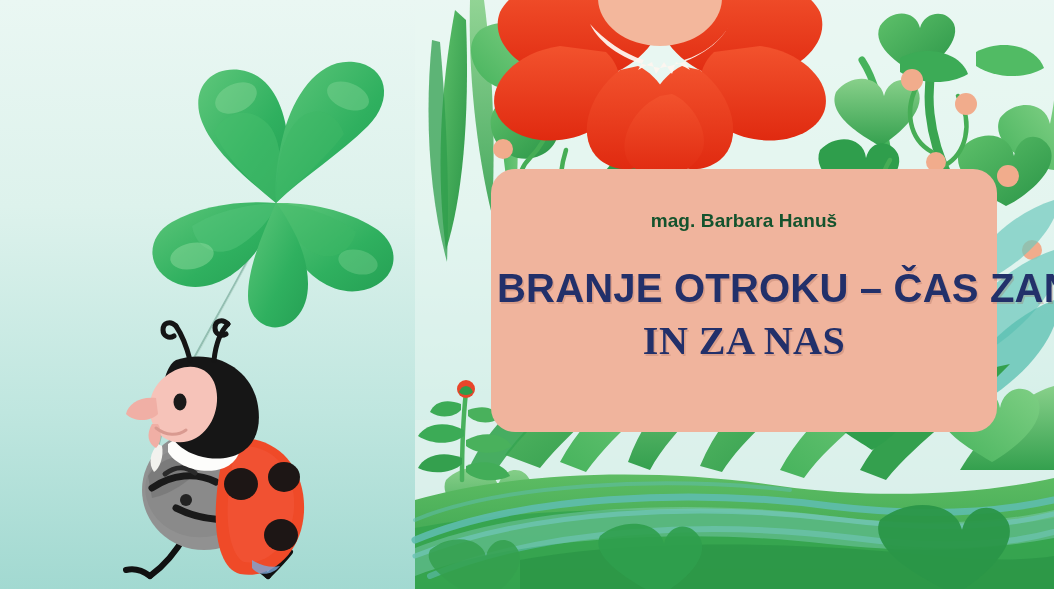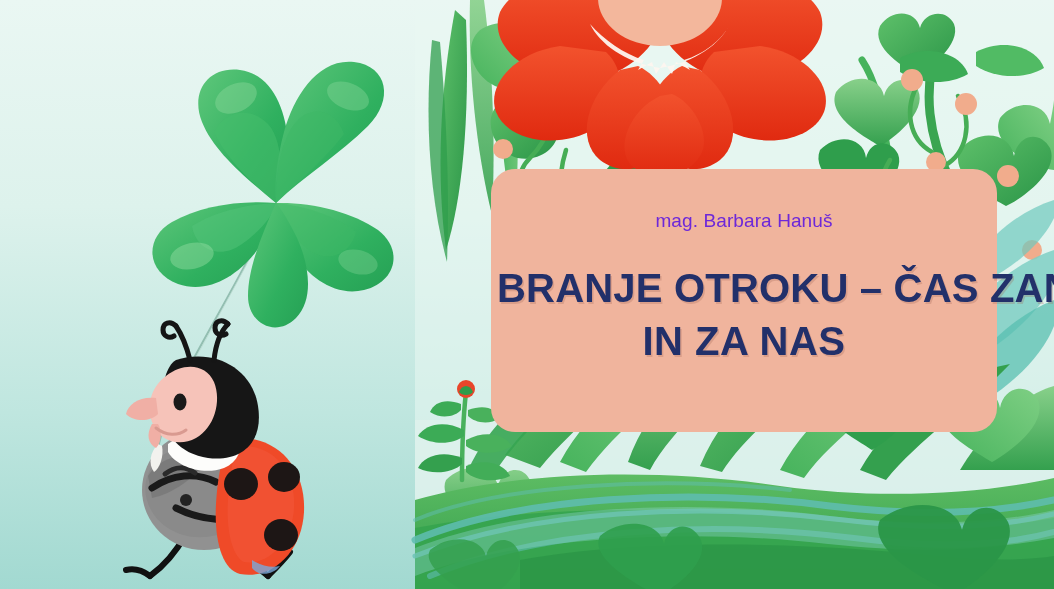--- a/index.html
+++ b/index.html
@@ -40,41 +40,41 @@
     display: flex;
     flex-direction: column;
     align-items: center;
     justify-content: flex-start;
     padding-top: 42px;
     z-index: 20;
   }
 
   #author {
     font-size: 19px;
-    font-weight: 400;
-    color: #6d28d9;
+    font-weight: 700;
+    color: #14532d;
     letter-spacing: 0.1px;
     line-height: 1;
     text-align: left;
   }
 
   #title {
     margin-top: 32px;
     font-size: 40px;
     font-weight: 700;
     color: #22306a;
     letter-spacing: 0.2px;
     line-height: 1.32;
     text-align: center;
     width: 100%;
     padding: 0 6px;
     text-shadow: 1.5px 1.5px 0 rgba(160,100,85,0.28);
   }
   #title .ln { display: block; white-space: nowrap; }
-  #title .ln2 { letter-spacing: 0.5px; }
+  #title .ln2 { letter-spacing: 0.5px; font-family: Liberation Serif, serif; }
 </style>
 </head>
 <body>
 
 <div id="slide">
 
   <div class="illus">
     <svg viewBox="0 0 1054 589" preserveAspectRatio="none" xmlns="http://www.w3.org/2000/svg">
       <defs>
         <linearGradient id="bgGrad" x1="0" y1="0" x2="0" y2="1">

